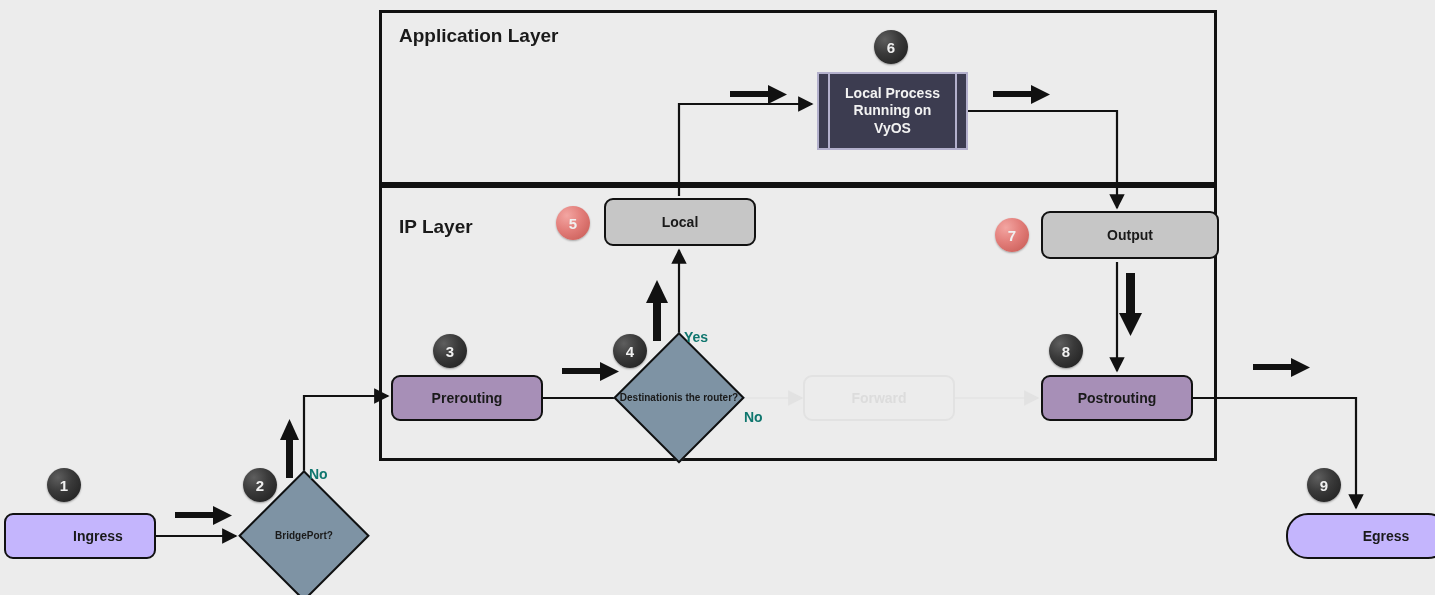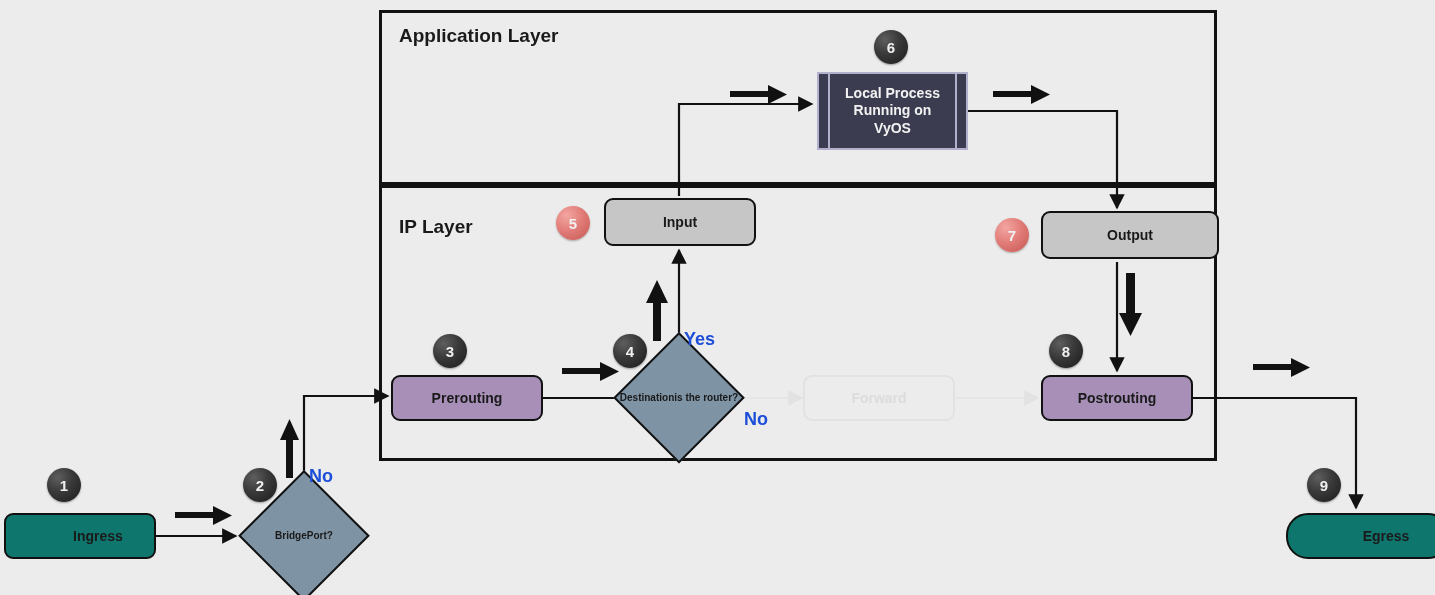--- a/index.html
+++ b/index.html
@@ -48,21 +48,21 @@
     align-items: center;
     justify-content: center;
     text-align: center;
     font-size: 14px;
     font-weight: bold;
     color: #1a1a1a;
     border: 2.5px solid #111111;
     border-radius: 9px;
     line-height: 1.15;
   }
-  .node.slate   { background: #0f766e; padding-left: 36px; }
+  .node.slate   { background: #c4b5fd; padding-left: 36px; }
   .node.mauve   { background: #a78fb7; align-items: center; }
   .node.grey    { background: #c6c6c6; }
   .node.faded   { background: #ececec; border-color: #e2e2e2; color: #dcdcdc; }
 
   
   .proc {
     position: absolute;
     box-sizing: border-box;
     background: #3c3c50;
     border: 2px solid #b3b0cc;
@@ -133,23 +133,23 @@
     box-shadow: 0 1px 2px rgba(0,0,0,0.35);
   }
   .badge.red {
     background: radial-gradient(circle at 32% 28%, #f3a6a2 0%, #e27d79 45%, #c45650 100%);
     box-shadow: 0 1px 2px rgba(0,0,0,0.3);
   }
 
   
   .edge-label {
     position: absolute;
-    font-size: 18px;
-    font-weight: bold;
-    color: #1d4ed8;
+    font-size: 14px;
+    font-weight: bold;
+    color: #0f766e;
     white-space: nowrap;
     z-index: 15;
   }
 </style>
 </head>
 <body>
 
 <div id="canvas">
 
   <svg id="wires" viewBox="0 0 1435 595" xmlns="http://www.w3.org/2000/svg">
@@ -256,21 +256,21 @@
   <div class="diamond" style="left:613px; top:332px; width:132px; height:132px;">
     <div class="dshape"></div>
     <div class="dlabel">
       <span>Destination</span>
         <br>
         <span>is the router?</span>
     </div>
   </div>
 
   <div class="node grey" style="left:604px; top:198px; width:152px; height:48px;">
-    <span>Input</span>
+    <span>Local</span>
   </div>
 
   <div class="proc" style="left:817px; top:72px; width:151px; height:78px;">
     <div class="bar-l"></div>
     <div class="bar-r"></div>
     <div class="proc-label">
       <span>Local Process</span><br><span>Running on</span><br><span>VyOS</span>
     </div>
   </div>
 

